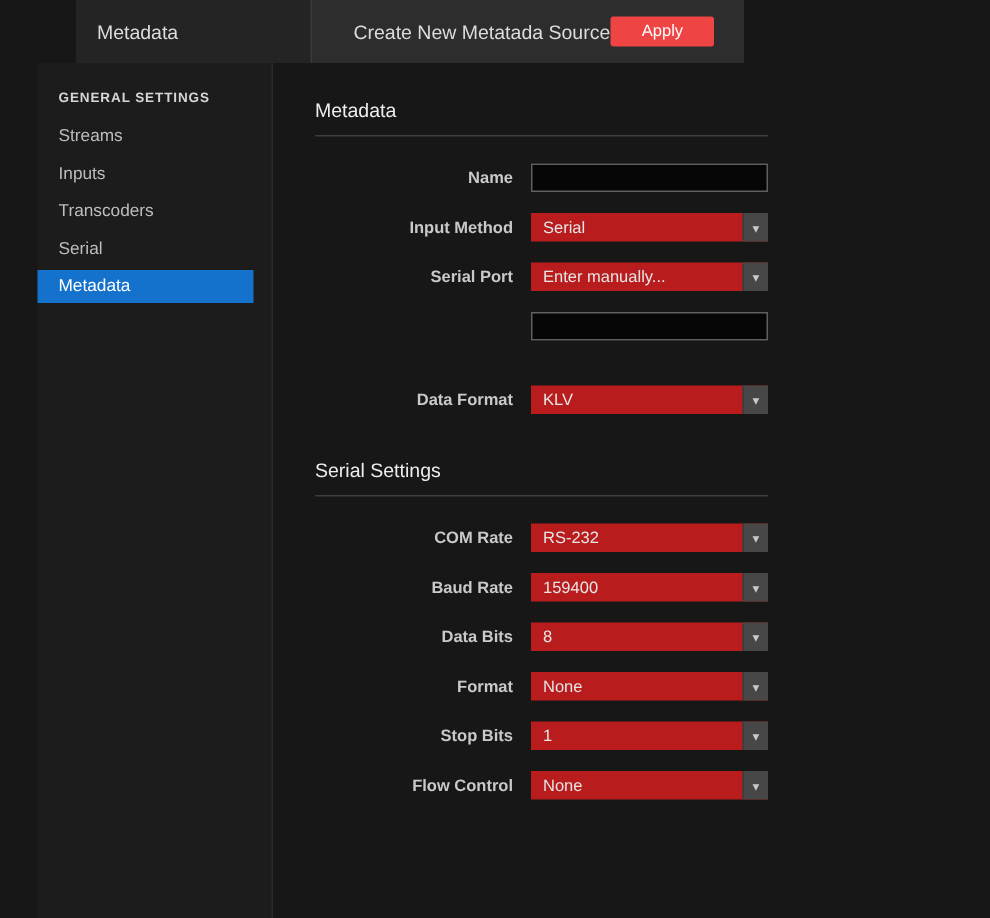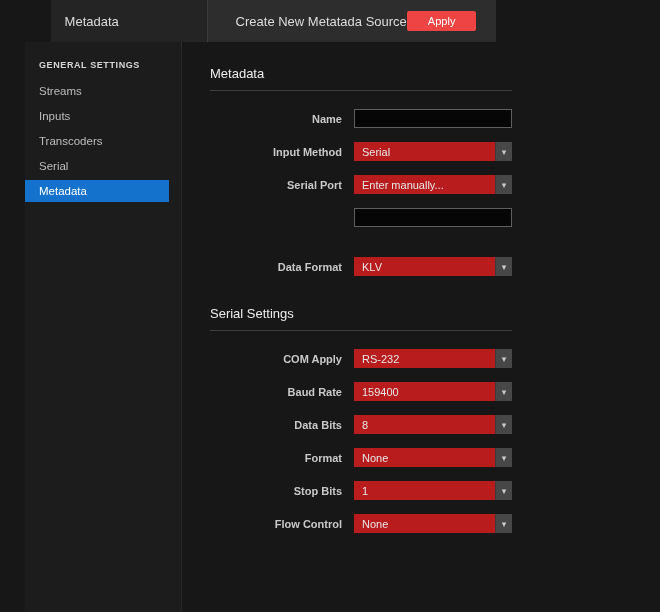--- a/index.html
+++ b/index.html
@@ -139,21 +139,21 @@
             <span class="select-value">KLV</span>
             <span class="caret">▾</span>
           </div>
         </div>
       </div>
 
       <div class="form-section">
         <div class="section-title">Serial Settings</div>
 
         <div class="row">
-          <div class="row-label">COM Apply</div>
+          <div class="row-label">COM Rate</div>
           <div class="select">
             <span class="select-value">RS-232</span>
             <span class="caret">▾</span>
           </div>
         </div>
 
         <div class="row">
           <div class="row-label">Baud Rate</div>
           <div class="select">
             <span class="select-value">159400</span>

